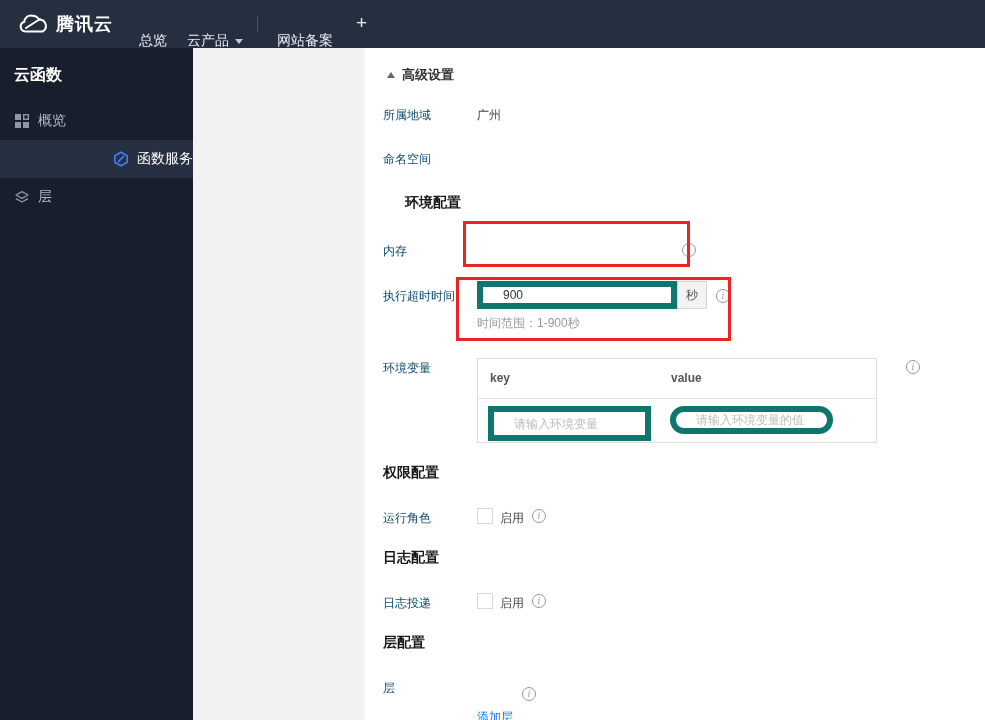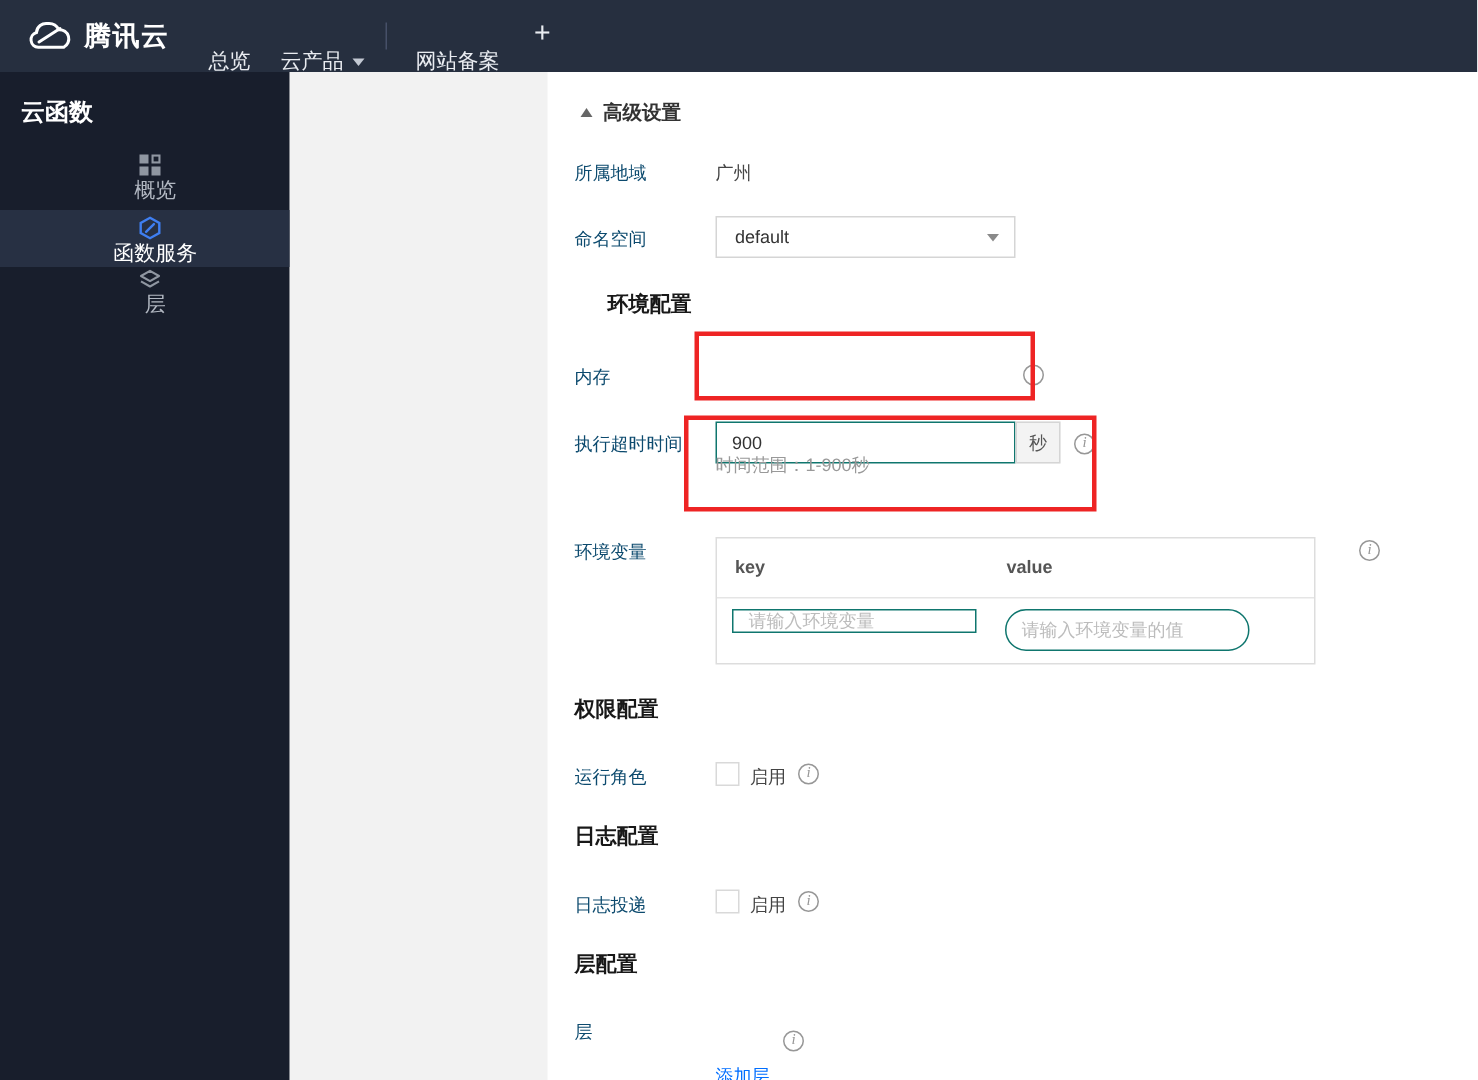--- a/index.html
+++ b/index.html
@@ -13,38 +13,38 @@
   .brand { position:absolute; left:56px; top:0; line-height:48px; font-size:18px; font-weight:bold; color:#fff; letter-spacing:1px; }
   .nav-item { position:absolute; top:16px; line-height:48px; font-size:14px; color:#e9ecf1; cursor:pointer; }
   .nav-caret { display:inline-block; width:0; height:0; border-left:4px solid transparent; border-right:4px solid transparent; border-top:5px solid #c3c9d3; margin-left:6px; vertical-align:middle; }
   .nav-divider { position:absolute; left:257px; top:15px; width:1px; height:18px; background:#465068; }
   .nav-plus { position:absolute; left:356px; top:0; line-height:46px; font-size:19px; color:#e9ecf1; cursor:pointer; }
 
   
   .sidebar { position:absolute; left:0; top:48px; width:193px; height:672px; background:#181e2c; z-index:9; }
   .side-title { position:absolute; left:14px; top:17px; font-size:16px; font-weight:bold; color:#fff; }
   .side-menu { position:absolute; left:0; top:54px; width:193px; }
-  .side-item { height:38px; display:flex; align-items:center; padding-left:14px; font-size:14px; color:#b2b8c2; cursor:pointer;flex-direction:column; }
+  .side-item { height:38px; display:flex; align-items:center; padding-left:14px; font-size:14px; color:#b2b8c2; cursor:pointer; }
   .side-item .ic { width:16px; height:16px; margin-right:8px; flex:0 0 16px; }
   .side-item.active { background:#273043; color:#fff;justify-content:flex-end; }
 
   .graypanel { position:absolute; left:193px; top:48px; width:172px; height:672px; background:#f2f2f2; }
 
   
   .lbl { font-size:12px; color:#0c4a6e; }
   .val { font-size:12px; color:#444; }
   .hdr { font-size:14px; font-weight:bold; color:#181818; }
   .toggle { font-size:13px; font-weight:bold; color:#333; cursor:pointer; }
   .tri-up { display:inline-block; width:0; height:0; border-left:4px solid transparent; border-right:4px solid transparent; border-bottom:6px solid #666; margin-right:7px; vertical-align:1px; }
   .select { width:200px; height:28px; border:1px solid #d5d5d5; background:#fff; font-size:12px; color:#333; line-height:26px; padding:0 24px 0 12px; position:relative; cursor:pointer; }
   .caret { position:absolute; right:10px; top:11px; width:0; height:0; border-left:4px solid transparent; border-right:4px solid transparent; border-top:5px solid #8a8a8a; }
   .info { display:inline-block; width:14px; height:14px; border:1px solid #979797; border-radius:50%; color:#979797; font-size:10px; line-height:12px; text-align:center; font-style:italic; font-family:"Liberation Serif",serif; cursor:pointer; }
   .info::after { content:"i"; }
   .redbox { position:absolute; border:3px solid #ee2424; pointer-events:none; z-index:6; background:transparent; }
-  input.txt { border:1px solid #0f766e; font-size:12px; color:#333; padding:0 10px; outline:none; background:#fff; }
+  input.txt { border:6px solid #0f766e; font-size:12px; color:#333; padding:0 20px; outline:none; background:#fff; }
   input.txt::placeholder { color:#bcbcbc; }
   .suffix { position:absolute; right:0; top:0; width:30px; height:28px; background:#f3f3f3; border:1px solid #d5d5d5; border-left:1px solid #d5d5d5; font-size:12px; color:#555; text-align:center; line-height:26px; }
   .checkbox { appearance:none; -webkit-appearance:none; width:16px; height:16px; border:1px solid #d9d9d9; background:#fff; cursor:pointer; vertical-align:middle; }
   .envtable { position:absolute; left:477px; top:358px; width:400px; height:85px; border:1px solid #ddd; background:#fff; }
   .envtable .th { position:absolute; top:0; height:39px; line-height:39px; font-size:12px; font-weight:bold; color:#555; }
   .envtable .sep { position:absolute; left:0; top:39px; width:100%; height:1px; background:#e5e5e5; }
   .link { font-size:12px; color:#006eff; cursor:pointer;margin-top:23px; }
 </style>
 </head>
 <body>
@@ -100,46 +100,42 @@
   <div class="graypanel"></div>
 
   <div class="abs toggle" style="left:387px;top:66px">
     <span class="tri-up"></span><span>高级设置</span>
   </div>
 
   <div class="abs lbl" style="left:383px;top:107px">所属地域</div>
   <div class="abs val" style="left:477px;top:107px">广州</div>
 
   <div class="abs lbl" style="left:383px;top:151px">命名空间</div>
-  <div class="abs select" style="left:477px;top:144px">
-    <span>default</span>
-    <span class="caret"></span>
-  </div>
 
   <div class="abs hdr" style="left:405px;top:194px">环境配置</div>
 
   <div class="abs lbl" style="left:383px;top:243px">内存</div>
   <span class="abs info" style="left:682px;top:243px"></span>
   <div class="redbox" style="left:463px;top:221px;width:227px;height:46px"></div>
 
   <div class="abs lbl" style="left:383px;top:288px">执行超时时间</div>
   <div class="abs" style="left:477px;top:281px;width:230px;height:28px">
     <input class="txt" type="text" style="width: 200px; height: 28px;" value="900">
     <div class="suffix">秒</div>
   </div>
   <span class="abs info" style="left:716px;top:289px"></span>
-  <div class="abs lbl" style="left:477px;top:302px;color:#999">时间范围：1-900秒</div>
+  <div class="abs lbl" style="left:477px;top:315px;color:#999">时间范围：1-900秒</div>
   <div class="redbox" style="left:456px;top:277px;width:275px;height:64px"></div>
 
   <div class="abs lbl" style="left:383px;top:360px">环境变量</div>
   <div class="envtable">
     <div class="th" style="left:12px">key</div>
     <div class="th" style="left:193px">value</div>
     <div class="sep"></div>
-    <input class="txt abs" type="text" style="left: 10px; top: 47px; width: 163px; height: 16px;" placeholder="请输入环境变量">
+    <input class="txt abs" type="text" style="left: 10px; top: 47px; width: 163px; height: 35px;" placeholder="请输入环境变量">
     <input class="txt abs" type="text" style="left: 192px; top: 47px; width: 163px; height: 28px; border-radius: 14px;" placeholder="请输入环境变量的值">
   </div>
   <span class="abs info" style="left:906px;top:360px"></span>
 
   <div class="abs hdr" style="left:383px;top:464px">权限配置</div>
   <div class="abs lbl" style="left:383px;top:510px">运行角色</div>
   <input type="checkbox" class="checkbox abs" style="left: 477px; top: 508px;">
   <div class="abs val" style="left:500px;top:510px">启用</div>
   <span class="abs info" style="left:532px;top:509px"></span>
 

